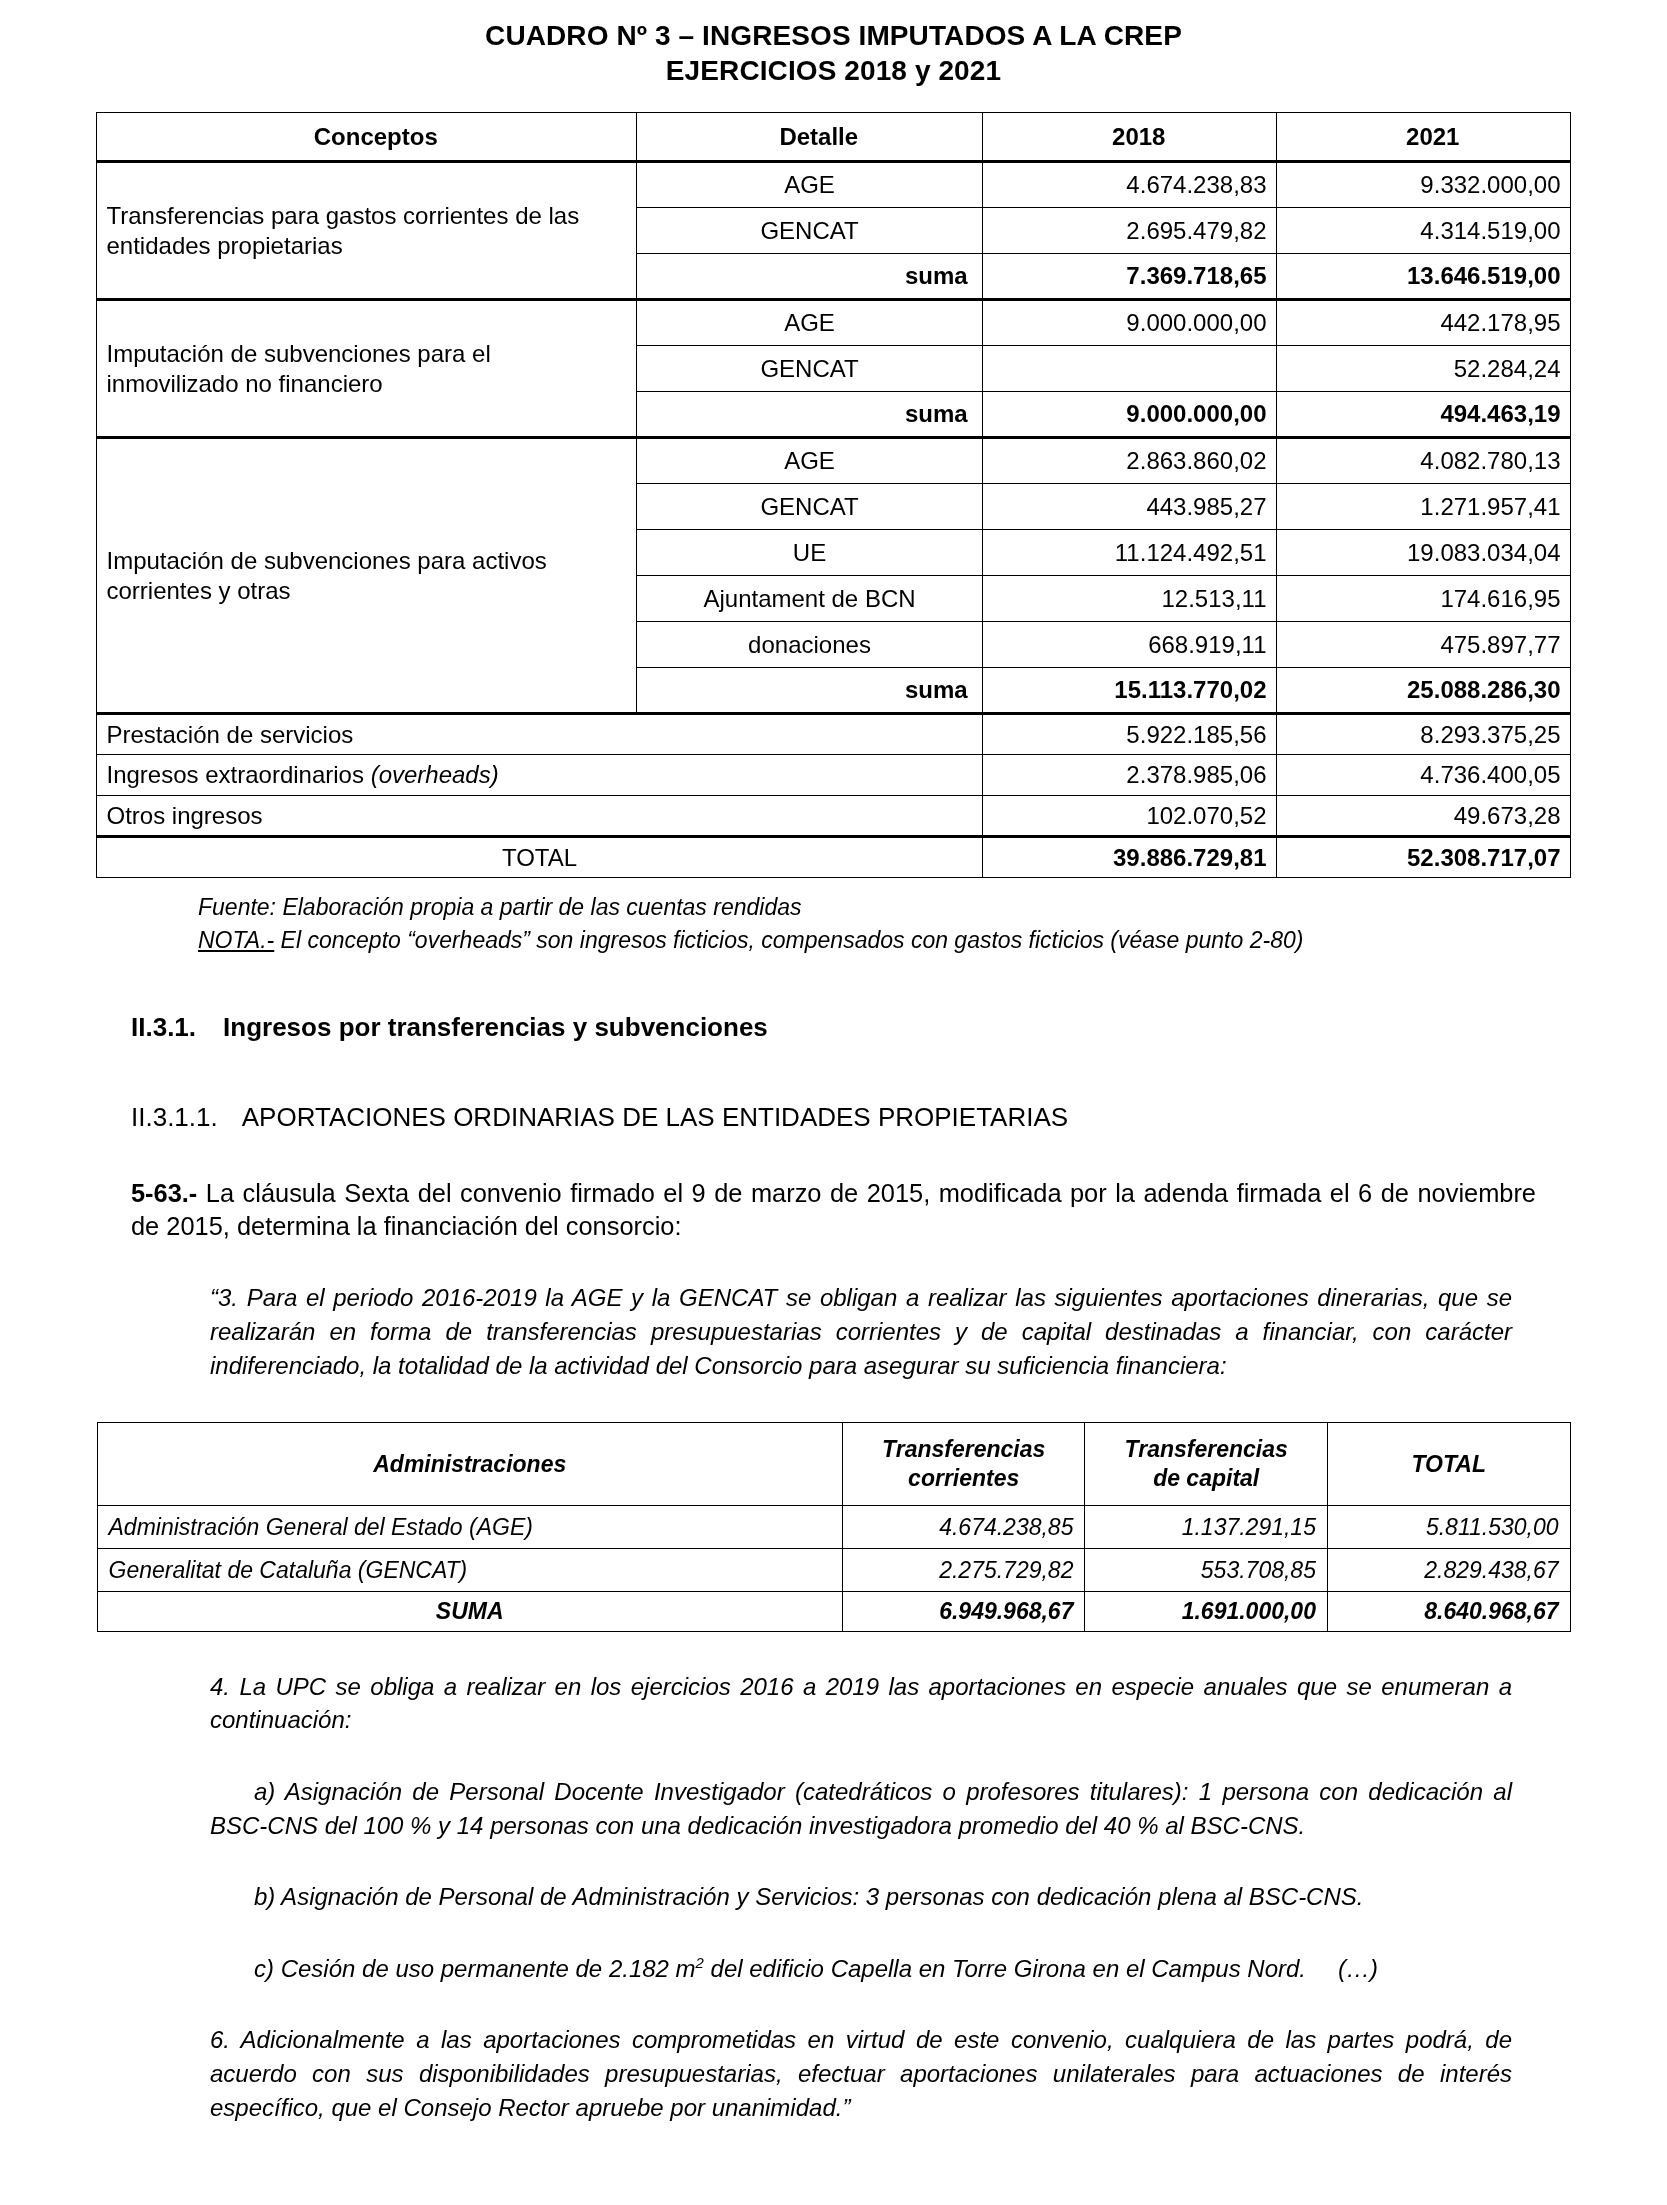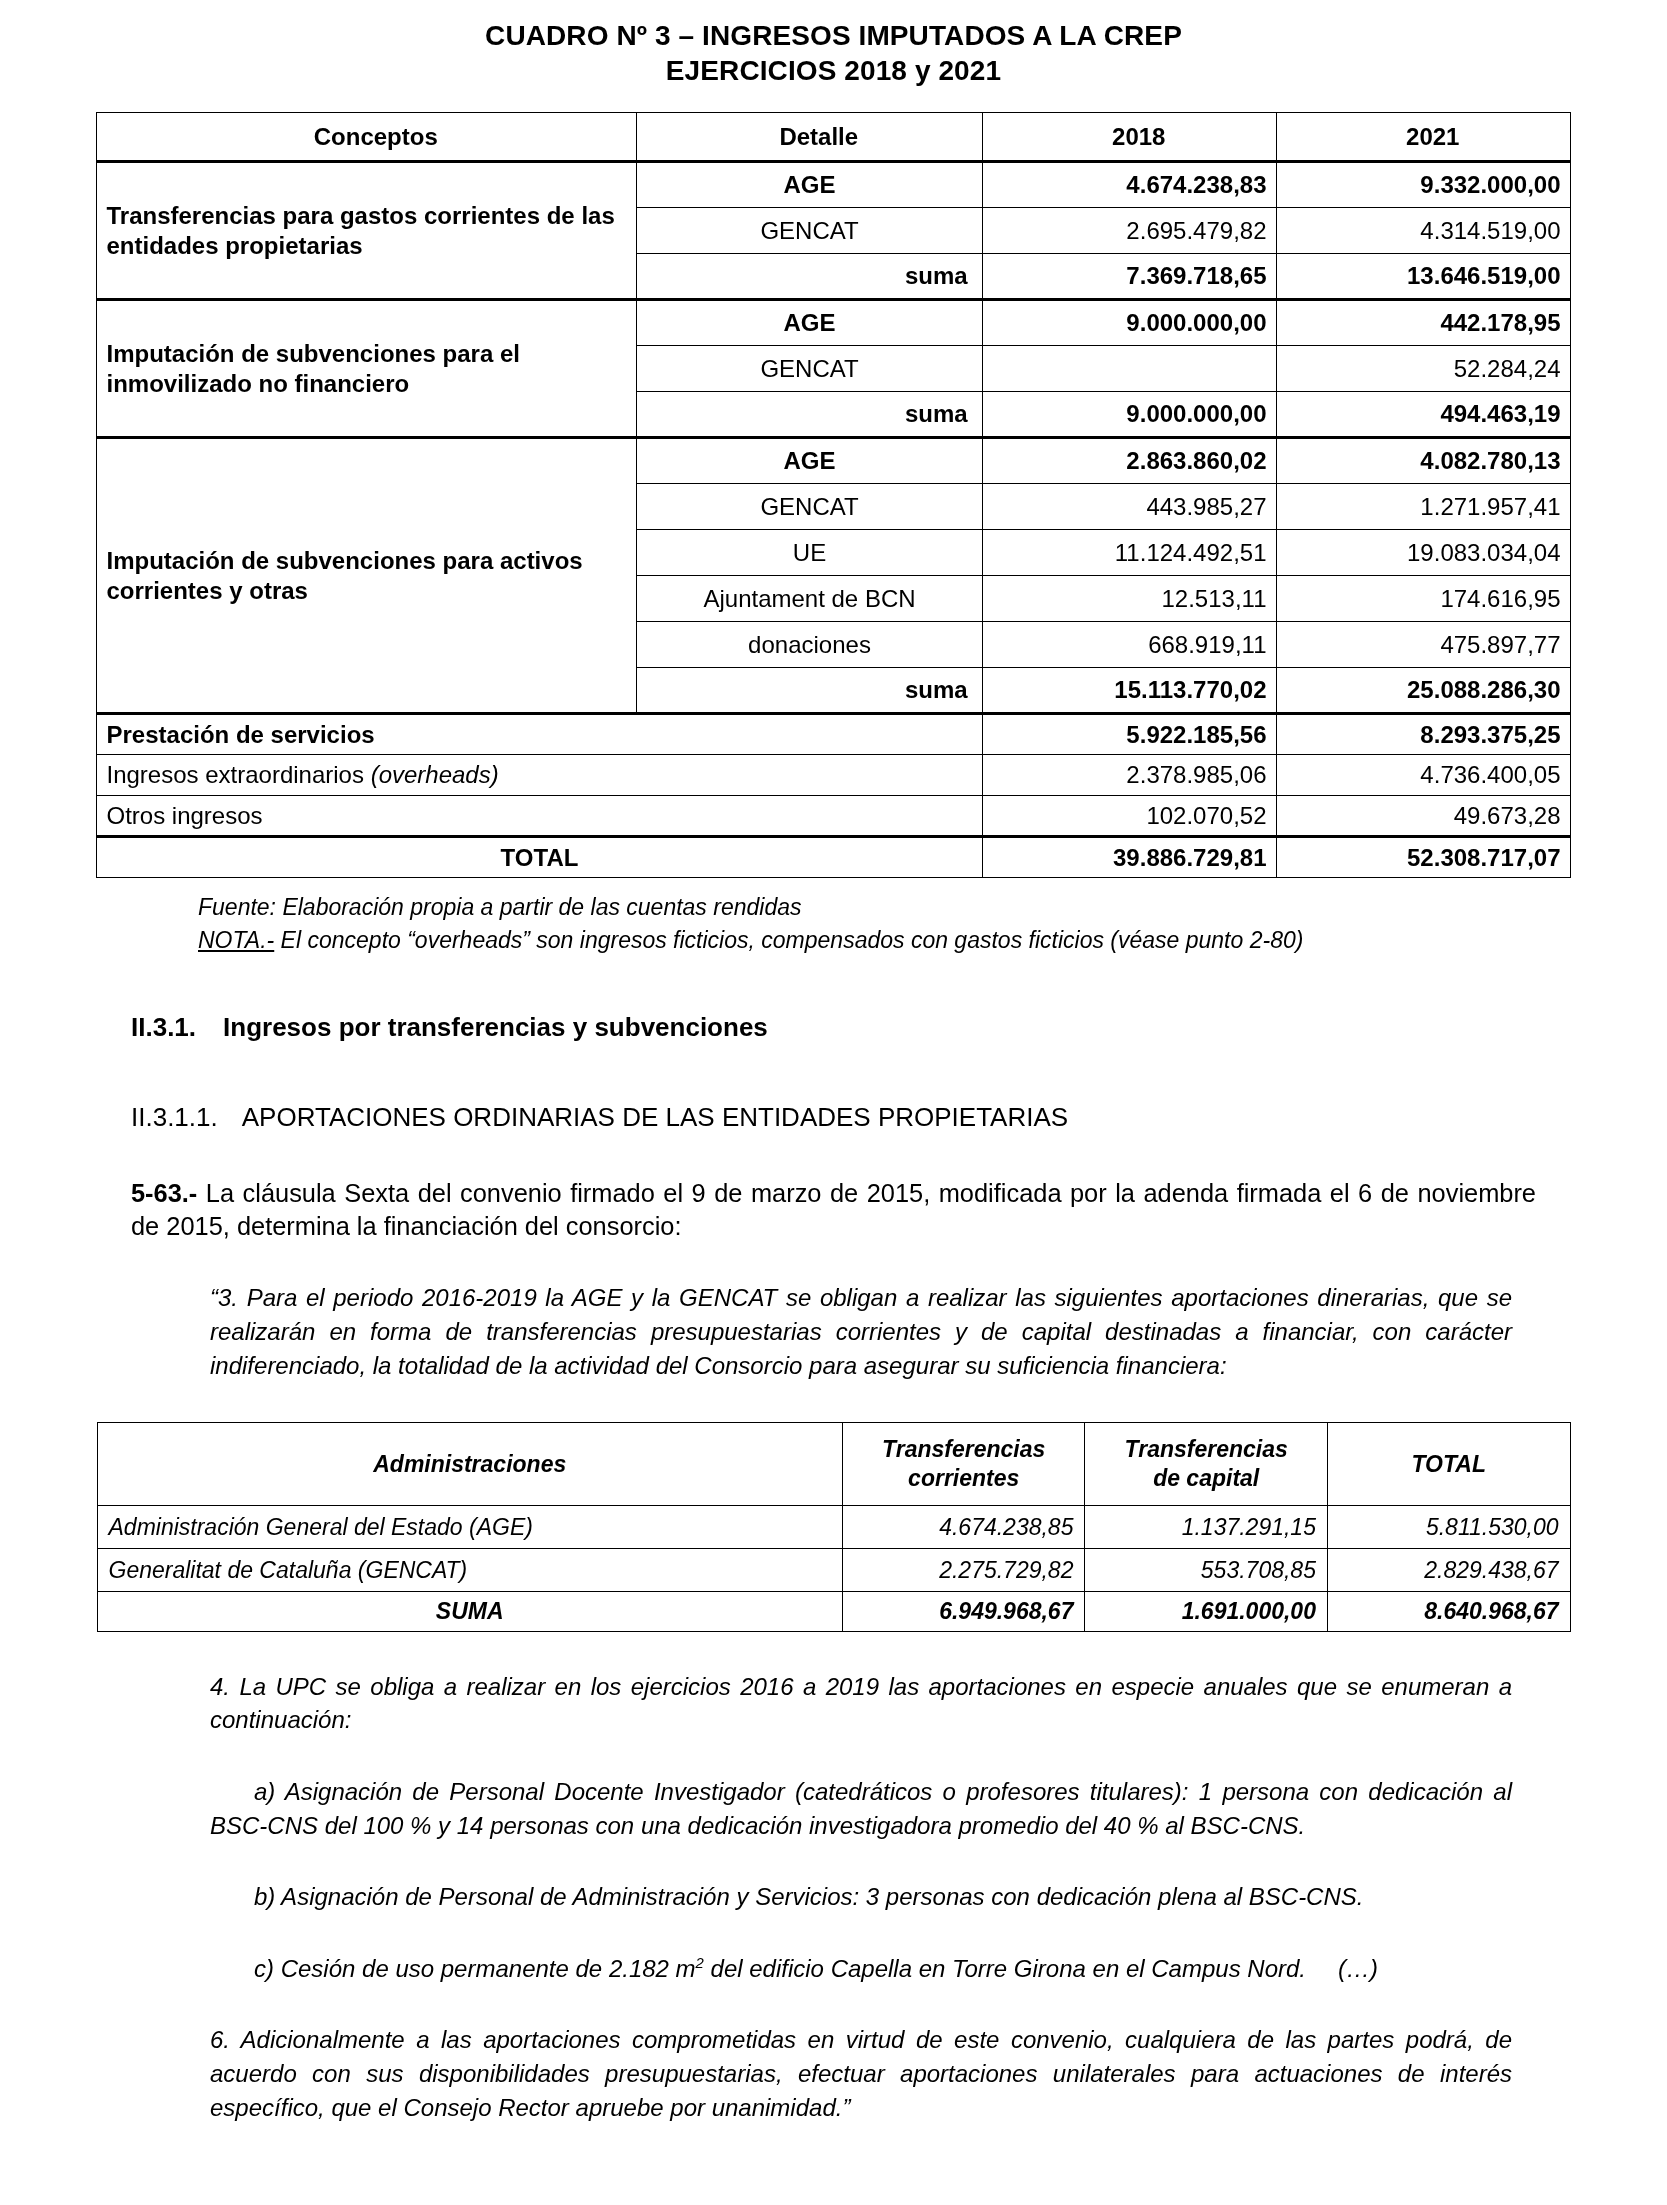--- a/index.html
+++ b/index.html
@@ -83,21 +83,21 @@
     text-align: left;
     padding-left: 48px;
   }
   td.total-label {
     text-align: center;
     font-weight: bold;
   }
   .it { font-style: italic; }
 
   
-  tr.block-start > td, tr.block-start > th { border-top-width: 3.2px; font-weight: bold; }
+  tr.block-start > td, tr.block-start > th { border-top-width: 3.2px; }
 
   
   .notes {
     margin: 12.7px 0 0 103px;
     font-style: italic;
     font-size: 23px;
     line-height: 1.42;
   }
   .notes .u { text-decoration: underline; }
 

